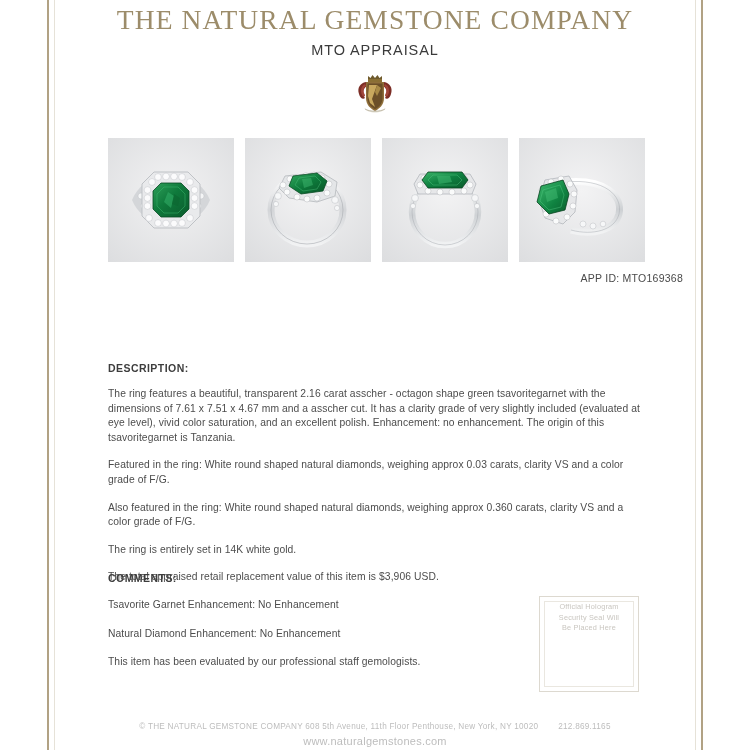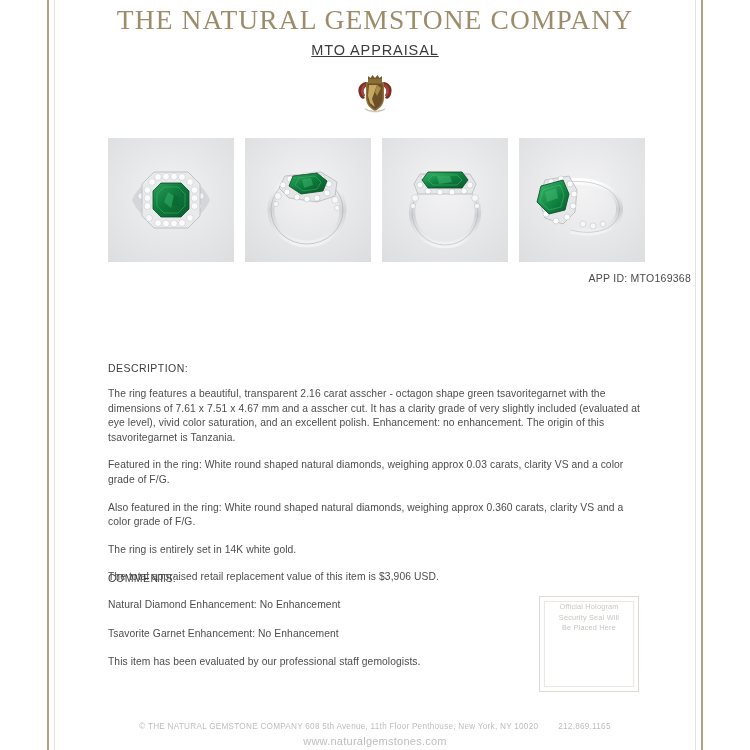--- a/index.html
+++ b/index.html
@@ -64,21 +64,20 @@
     color: #9c8c6a;
     white-space: nowrap;
   }
   .doc-subtitle {
     margin: 6px 0 0 0;
     text-align: center;
     font-size: 14.5px;
     letter-spacing: .9px;
     color: #3b3b3b;
     font-weight: 400;
-    text-decoration: underline;
   }
 
   
   .crest-wrap {
     margin-top: 14px;
     text-align: center;
     height: 46px;
   }
   .crest {
     display: inline-block;
@@ -98,39 +97,40 @@
     position: relative;
     width: 126px;
     height: 124px;
     background: #e3e4e5;
     overflow: hidden;
   }
   .photo svg { display: block; }
 
   .app-id {
     position: absolute;
-    right: 4px;
+    right: 12px;
     top: 272px;
     font-size: 10.5px;
     color: #4a4a4a;
     letter-spacing: .25px;
   }
 
   
   .body-block {
     position: absolute;
     left: 53px;
     top: 362px;
     width: 540px;
   }
   .section-label {
     font-size: 10.5px;
     color: #3d3d3d;
     letter-spacing: .45px;
     margin: 0 0 13px 0;
+    font-weight: bold;
   }
   .para {
     font-size: 10.3px;
     line-height: 14.6px;
     color: #4c4c4c;
     margin: 0 0 13px 0;
     text-align: left;
     letter-spacing: .08px;
   }
   .para:last-child { margin-bottom: 0; }
@@ -455,22 +455,22 @@
       <div class="section-label">DESCRIPTION:</div>
       <p class="para">The ring features a beautiful, transparent 2.16 carat asscher - octagon shape green tsavoritegarnet with the dimensions of 7.61 x 7.51 x 4.67 mm and a asscher cut. It has a clarity grade of very slightly included (evaluated at eye level), vivid color saturation, and an excellent polish. Enhancement: no enhancement. The origin of this tsavoritegarnet is Tanzania.</p>
       <p class="para">Featured in the ring: White round shaped natural diamonds, weighing approx 0.03 carats, clarity VS and a color grade of F/G.</p>
       <p class="para">Also featured in the ring: White round shaped natural diamonds, weighing approx 0.360 carats, clarity VS and a color grade of F/G.</p>
       <p class="para">The ring is entirely set in 14K white gold.</p>
       <p class="para">The total appraised retail replacement value of this item is $3,906 USD.</p>
     </div>
 
     <div class="comments-block">
       <div class="section-label">COMMENTS:</div>
+      <p class="para">Tsavorite Garnet Enhancement: No Enhancement</p>
       <p class="para">Natural Diamond Enhancement: No Enhancement</p>
-      <p class="para">Tsavorite Garnet Enhancement: No Enhancement</p>
       <p class="para">This item has been evaluated by our professional staff gemologists.</p>
     </div>
 
     <div class="seal">
       <div class="seal-inner">
         <div class="seal-text">
           <div>Official Hologram</div>
           <div>Security Seal Will</div>
           <div>Be Placed Here</div>
         </div>

